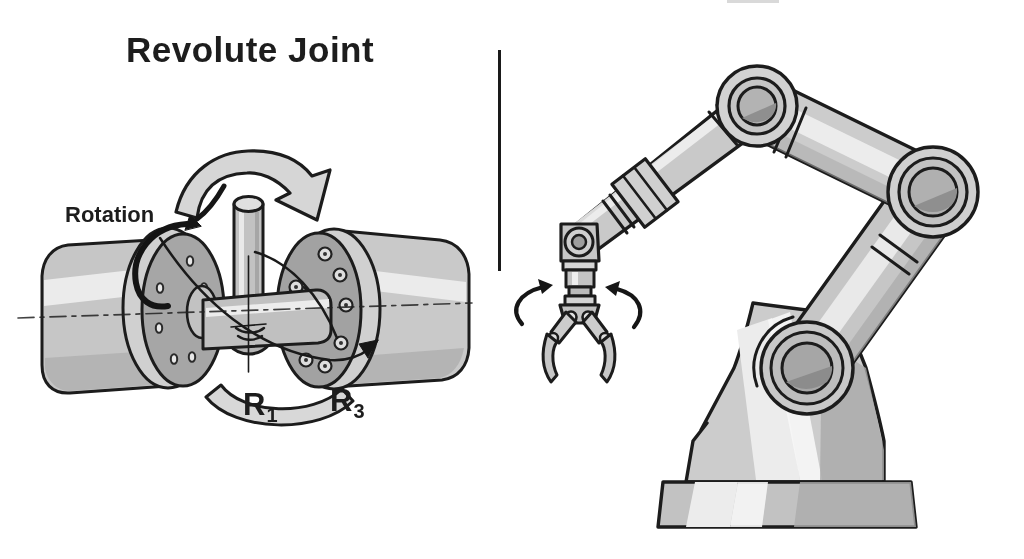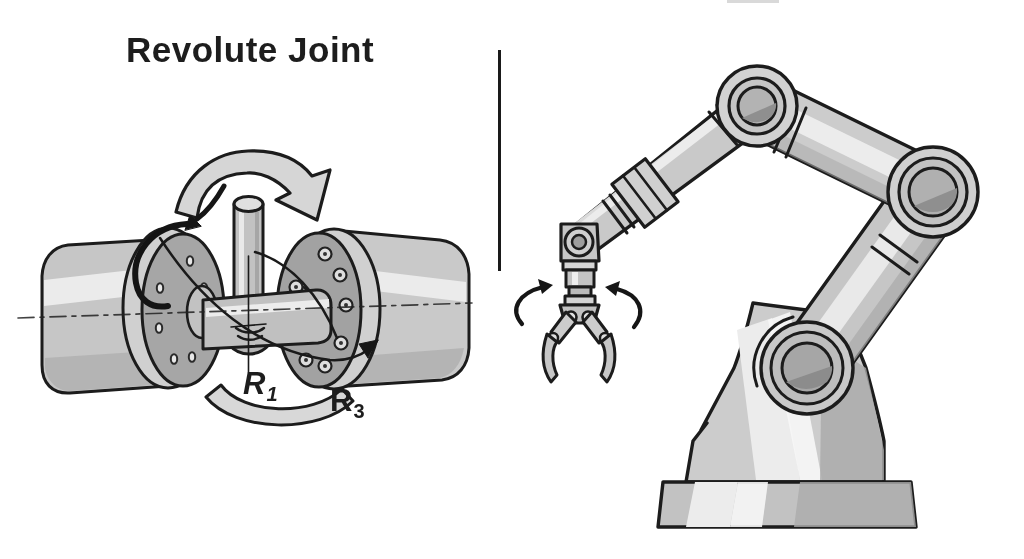--- a/index.html
+++ b/index.html
@@ -5,21 +5,21 @@
   html,body{margin:0;padding:0;}
   #stage{
     position:relative;width:1024px;height:559px;background:#ffffff;
     overflow:hidden;font-family:"Liberation Sans",sans-serif;
   }
   #art{position:absolute;left:0;top:0;}
   .lbl{position:absolute;color:#1d1d1d;white-space:nowrap;text-align:center;}
   #title{left:126px;top:30px;font-size:35px;font-weight:700;letter-spacing:.5px;}
   #rotation{left:65px;top:202px;font-size:22px;font-weight:600;}
   .rlabel{font-size:31px;font-weight:600;}
-  #r1{left:243px;top:366px;font-style:italic;}
+  #r1{left:243px;top:387px;}
   #r3{left:330px;top:383px;}
   .rlabel .sub{font-size:20px;position:relative;top:7px;left:1px;}
   #divider{position:absolute;left:498px;top:50px;width:3px;height:221px;background:#1a1a1a;}
 </style>
 </head>
 <body>
 
 <div id="stage">
 
   <svg id="art" width="1024" height="559" viewBox="0 0 1024 559">
@@ -191,15 +191,16 @@
       <path d="M 522,324 C 509,309 519,293 543,287" fill="none" stroke="#161616" stroke-width="4.2"></path>
       <polygon points="553,285 538,279 542,294" fill="#161616"></polygon>
       <path d="M 634,327 C 647,311 639,295 617,289" fill="none" stroke="#161616" stroke-width="4.2"></path>
       <polygon points="605,287 620,281 616,296" fill="#161616"></polygon>
     </g>
   </svg>
 
   <div id="divider"></div>
 
   <div id="title" class="lbl">Revolute Joint</div>
+  <div id="rotation" class="lbl">Rotation</div>
   <div id="r1" class="lbl rlabel"><span>R</span><span class="sub">1</span></div>
   <div id="r3" class="lbl rlabel"><span>R</span><span class="sub">3</span></div>
 </div>
 
 </body></html>

